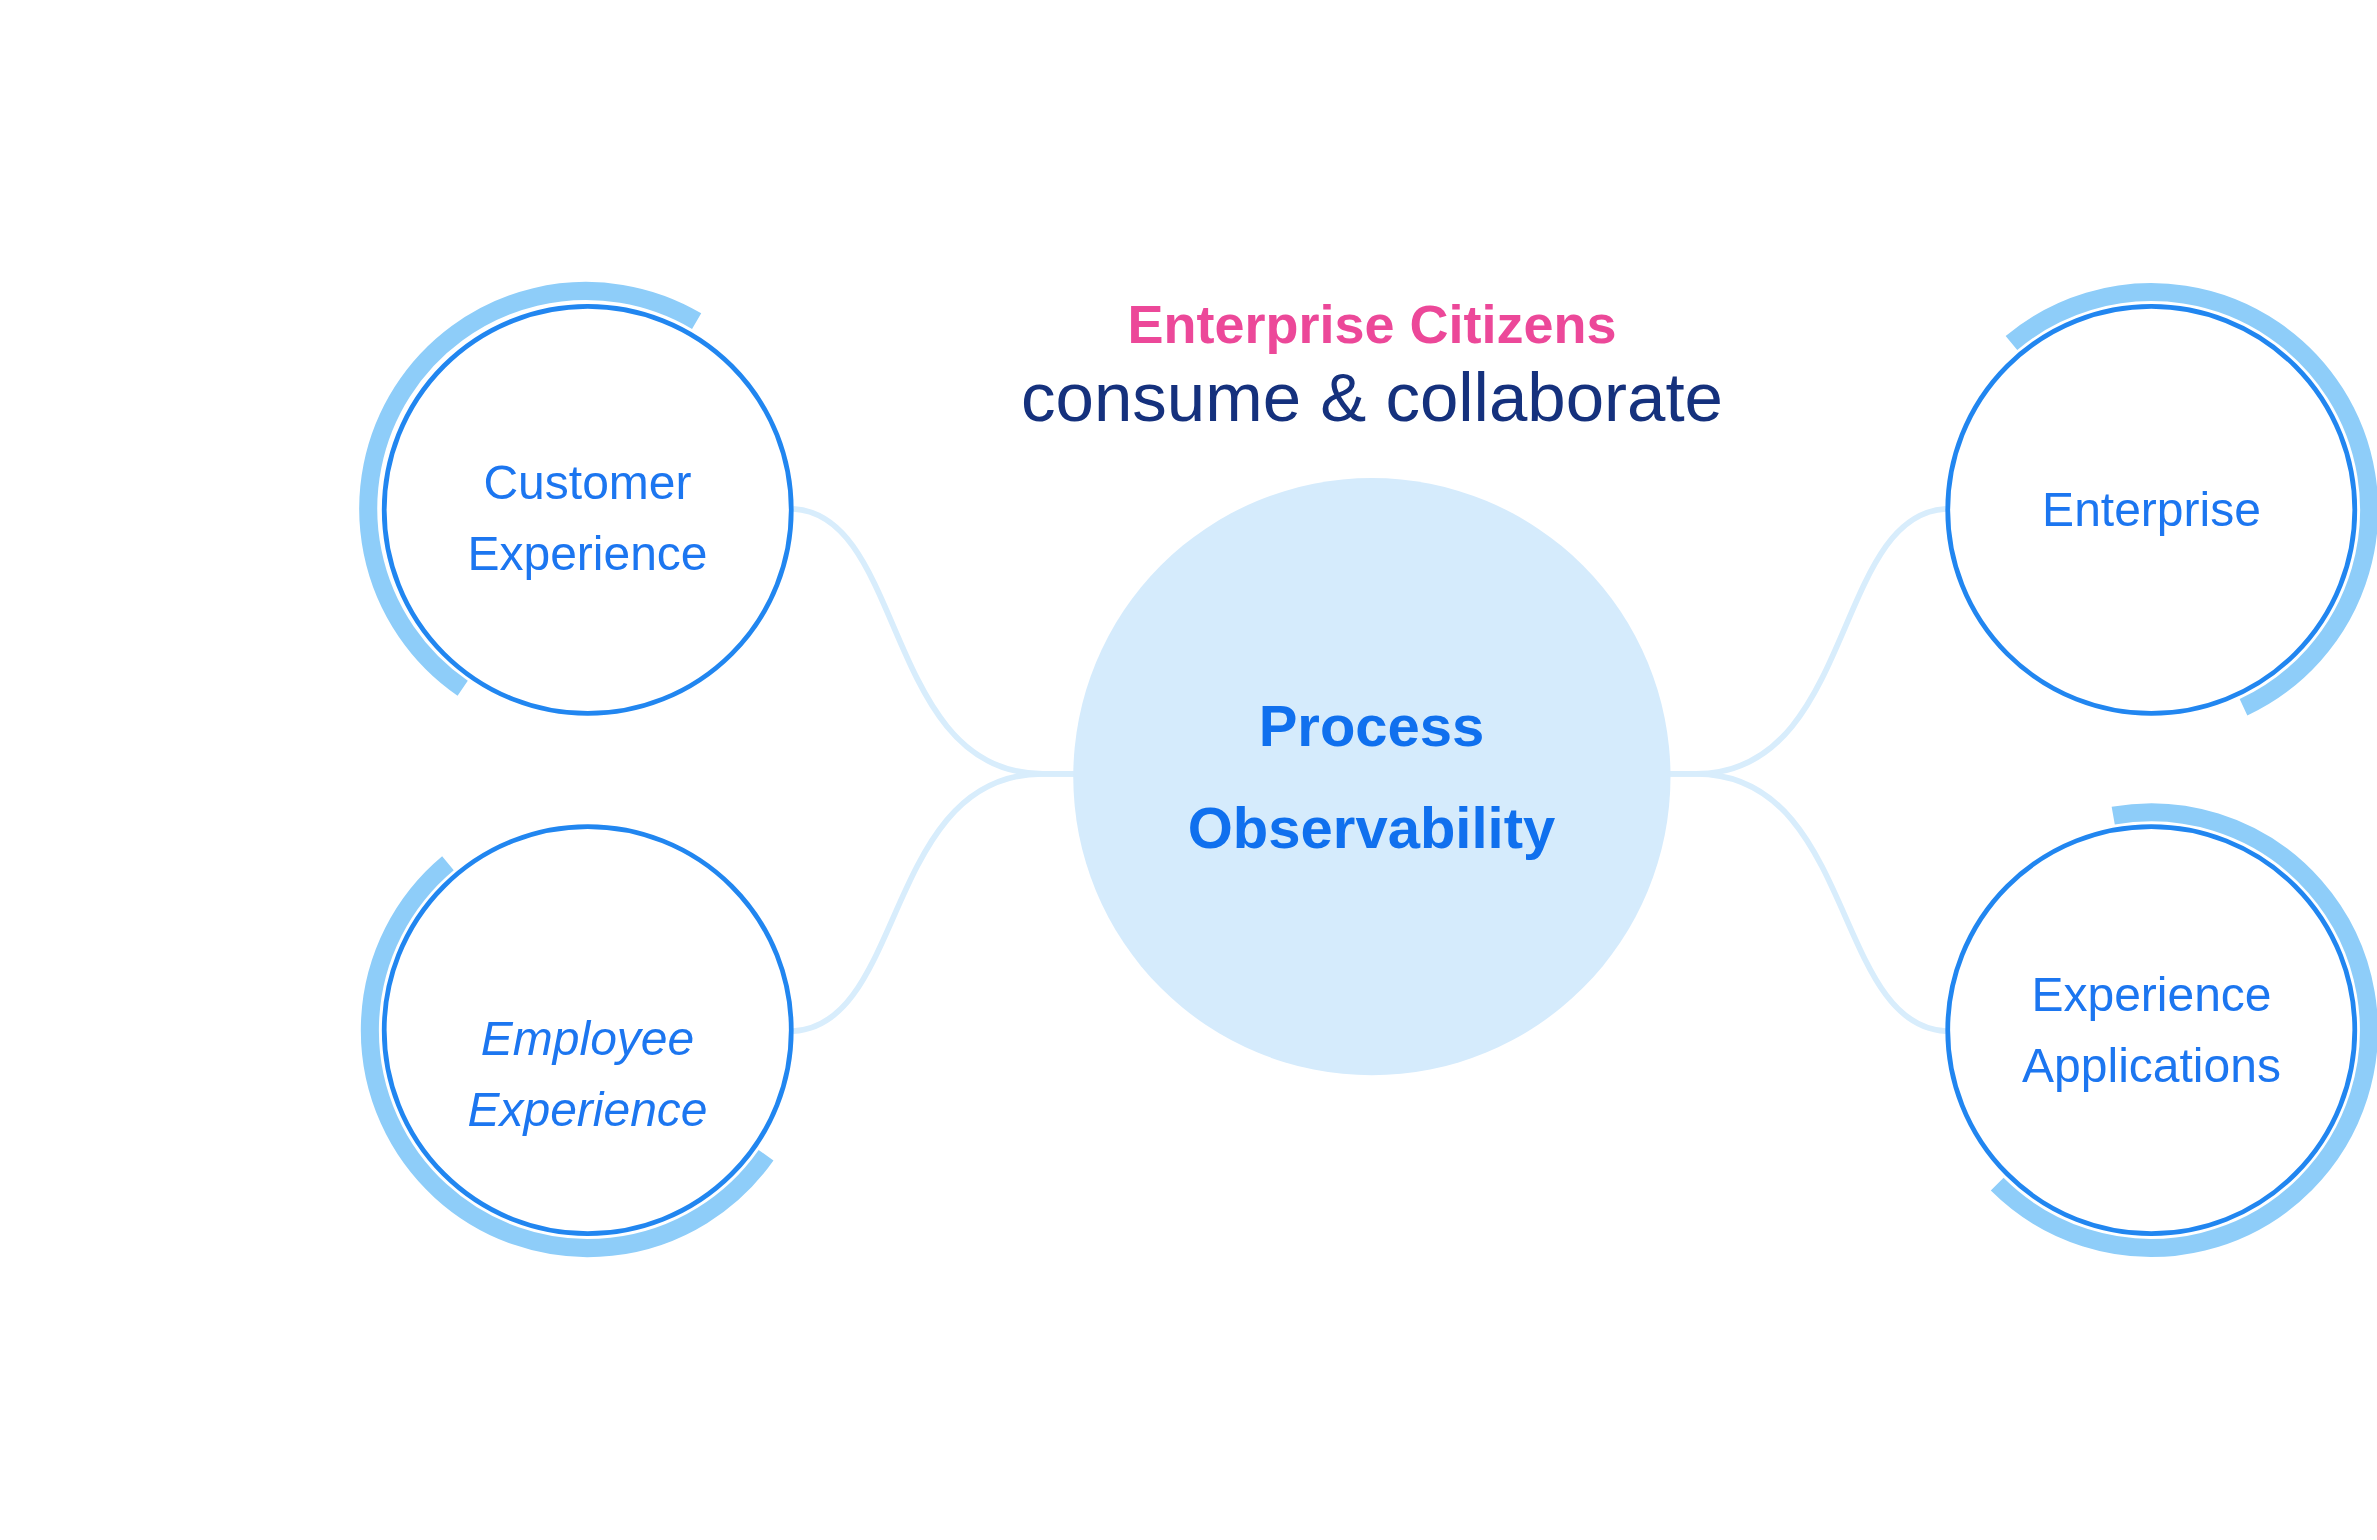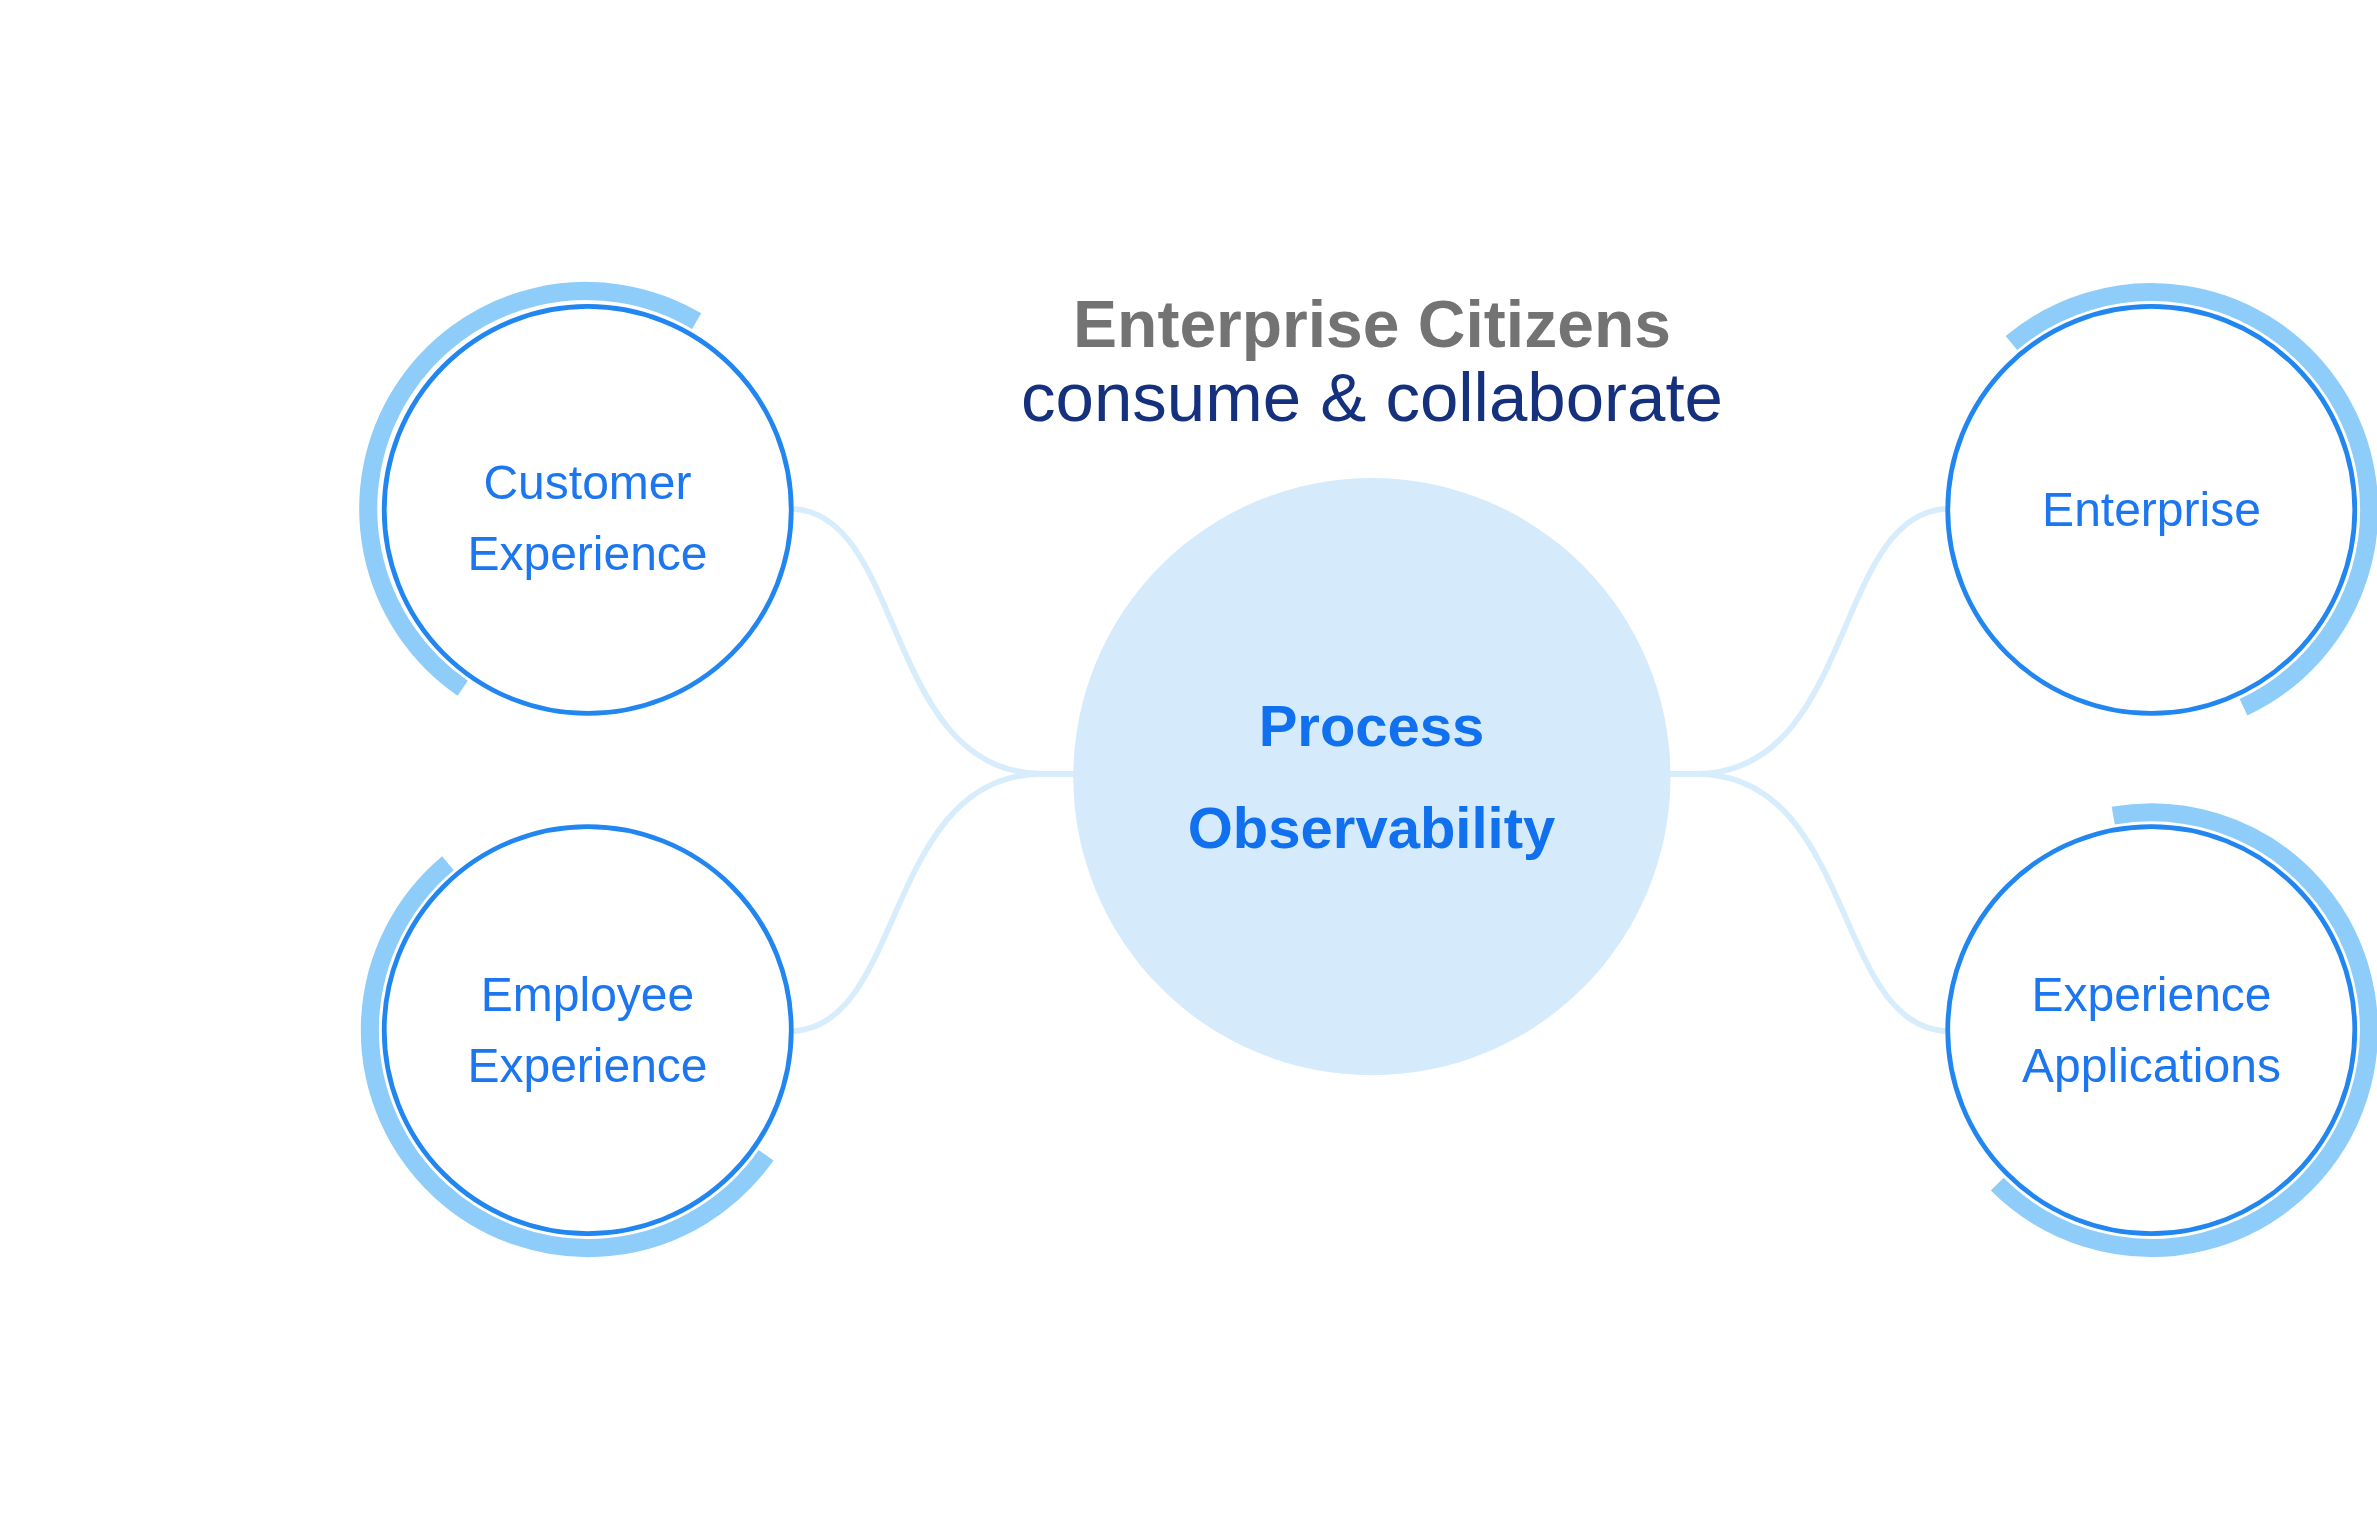--- a/index.html
+++ b/index.html
@@ -49,24 +49,24 @@
     font-weight: 700;
     color: #1070ee;
   }
   .heading-block {
     position: absolute;
     width: 1426px;
     left: 659px;
     text-align: center;
   }
   .heading-title {
-    font-size: 66px;
+    font-size: 54px;
     line-height: 75px;
     font-weight: 700;
-    color: #737373;
+    color: #ec4899;
   }
   .heading-subtitle {
     font-size: 69px;
     line-height: 72px;
     font-weight: 400;
     color: #15317d;
   }
   .heading-top { top: 287px; }
   .heading-bottom { top: 1117px; }
 </style>
@@ -108,21 +108,21 @@
 
   <div class="heading-block heading-bottom">
   </div>
 
   <div class="overlay center-label">Process
 Observability</div>
 
   <div class="overlay node-label" style="left:384px; top:314px;">Customer
 Experience</div>
 
-  <div class="overlay node-label" style="left:384px; top:826px;">Employee
+  <div class="overlay node-label" style="left:384px; top:870px;font-style:italic;">Employee
 Experience</div>
 
   <div class="overlay node-label" style="left:1948px; top:306px;">Enterprise</div>
 
   <div class="overlay node-label" style="left:1948px; top:826px;">Experience
 Applications</div>
 
 </div>
 
 

